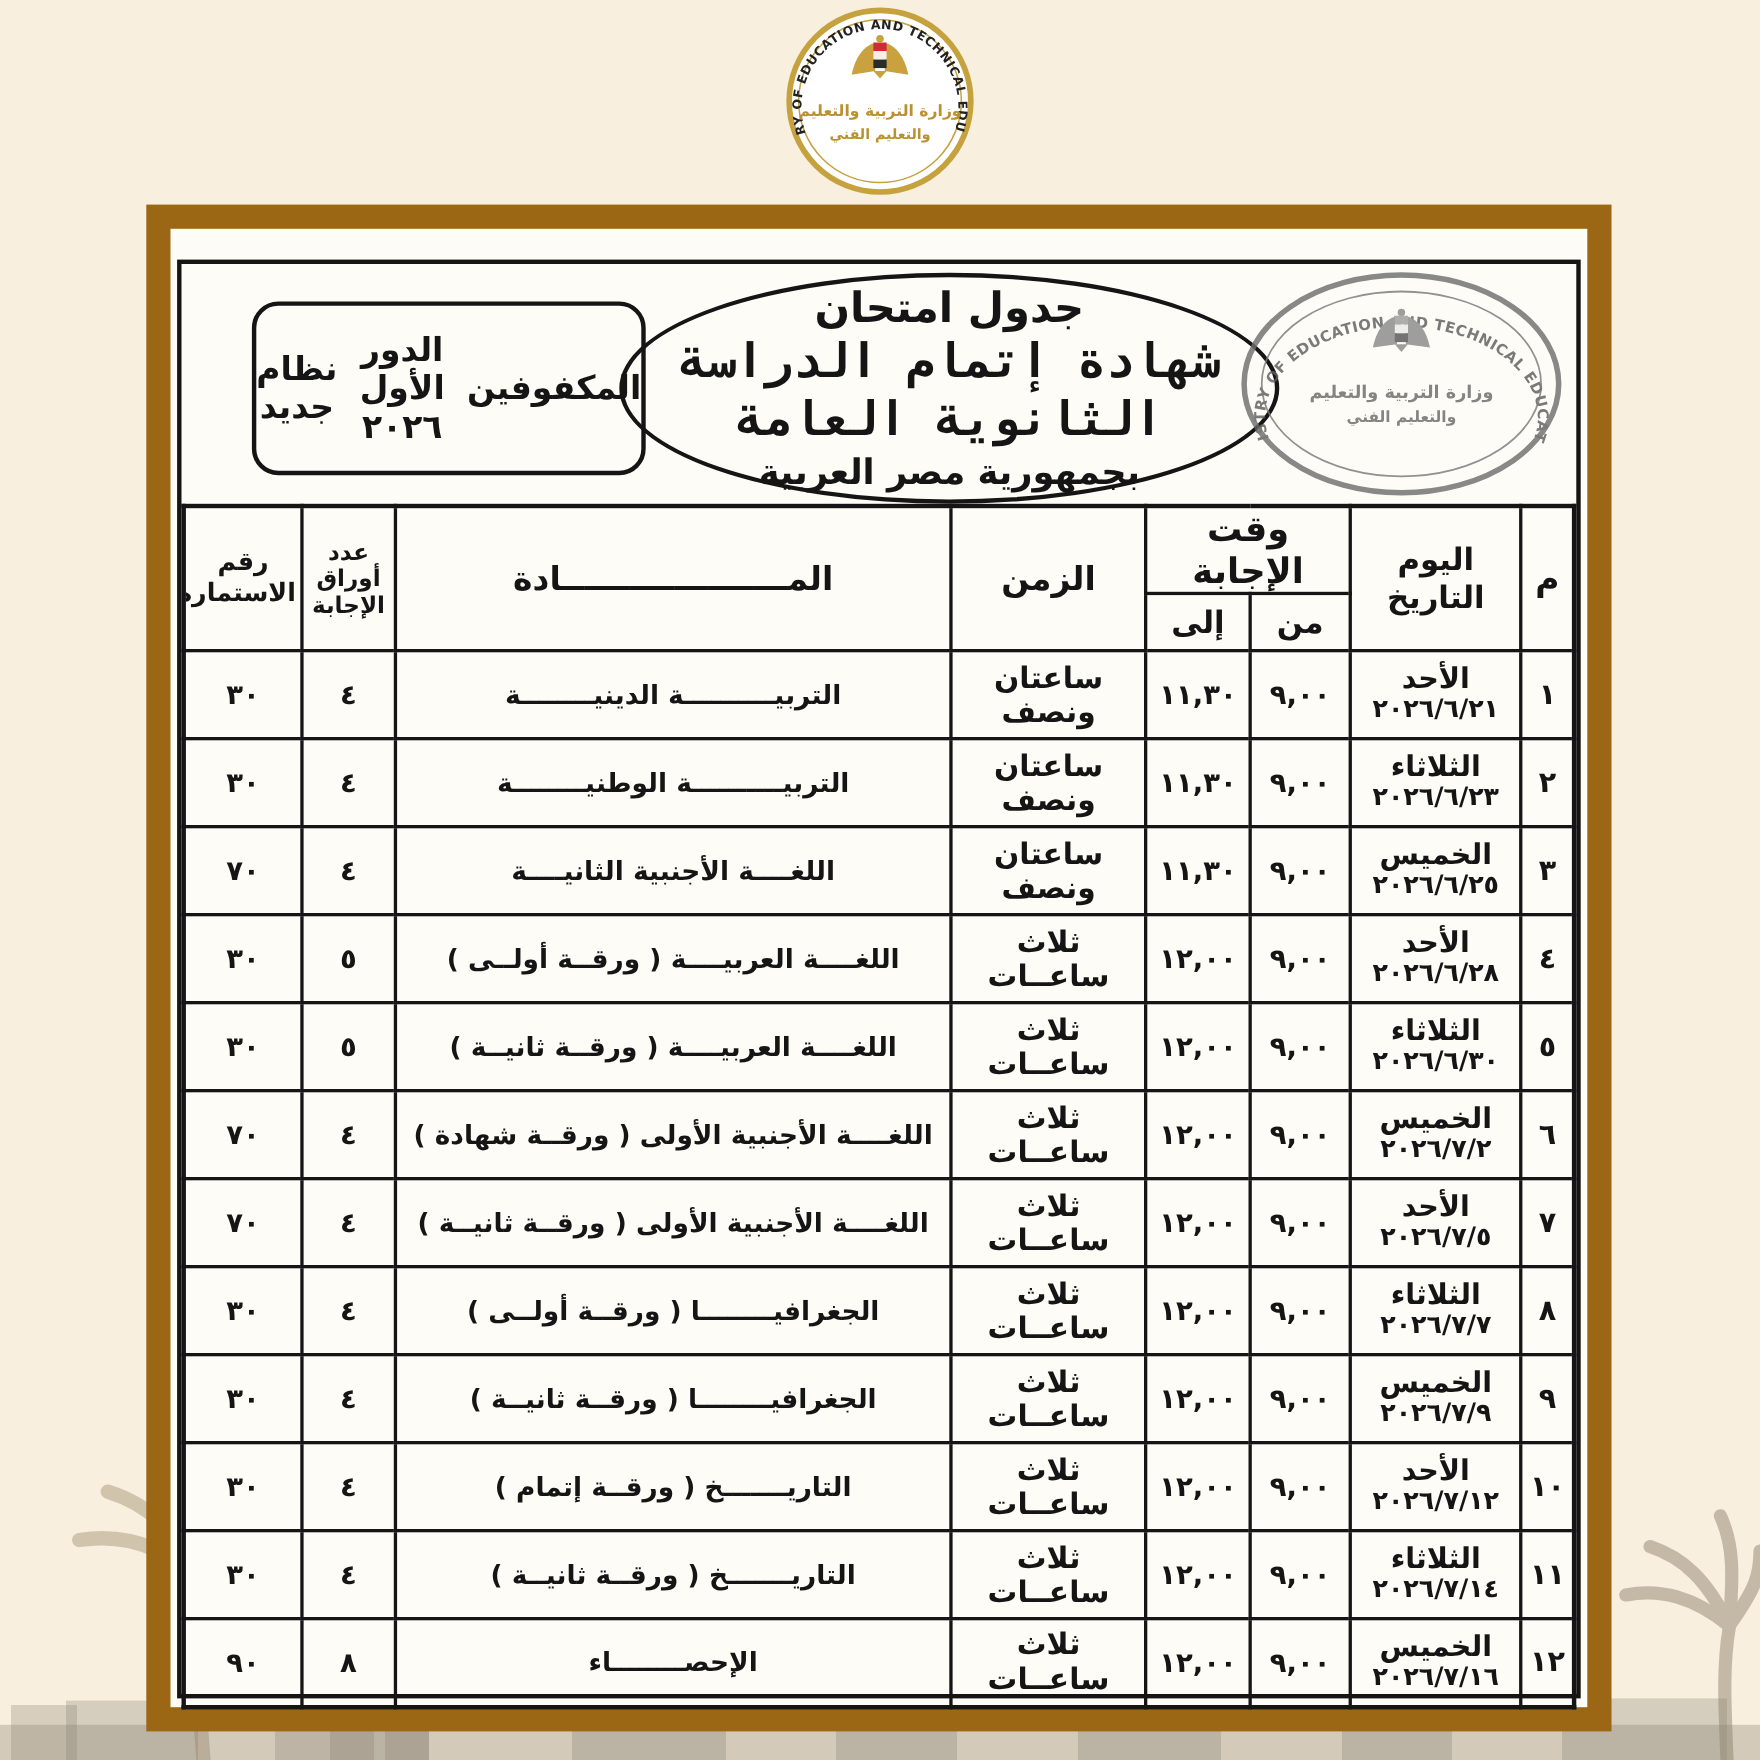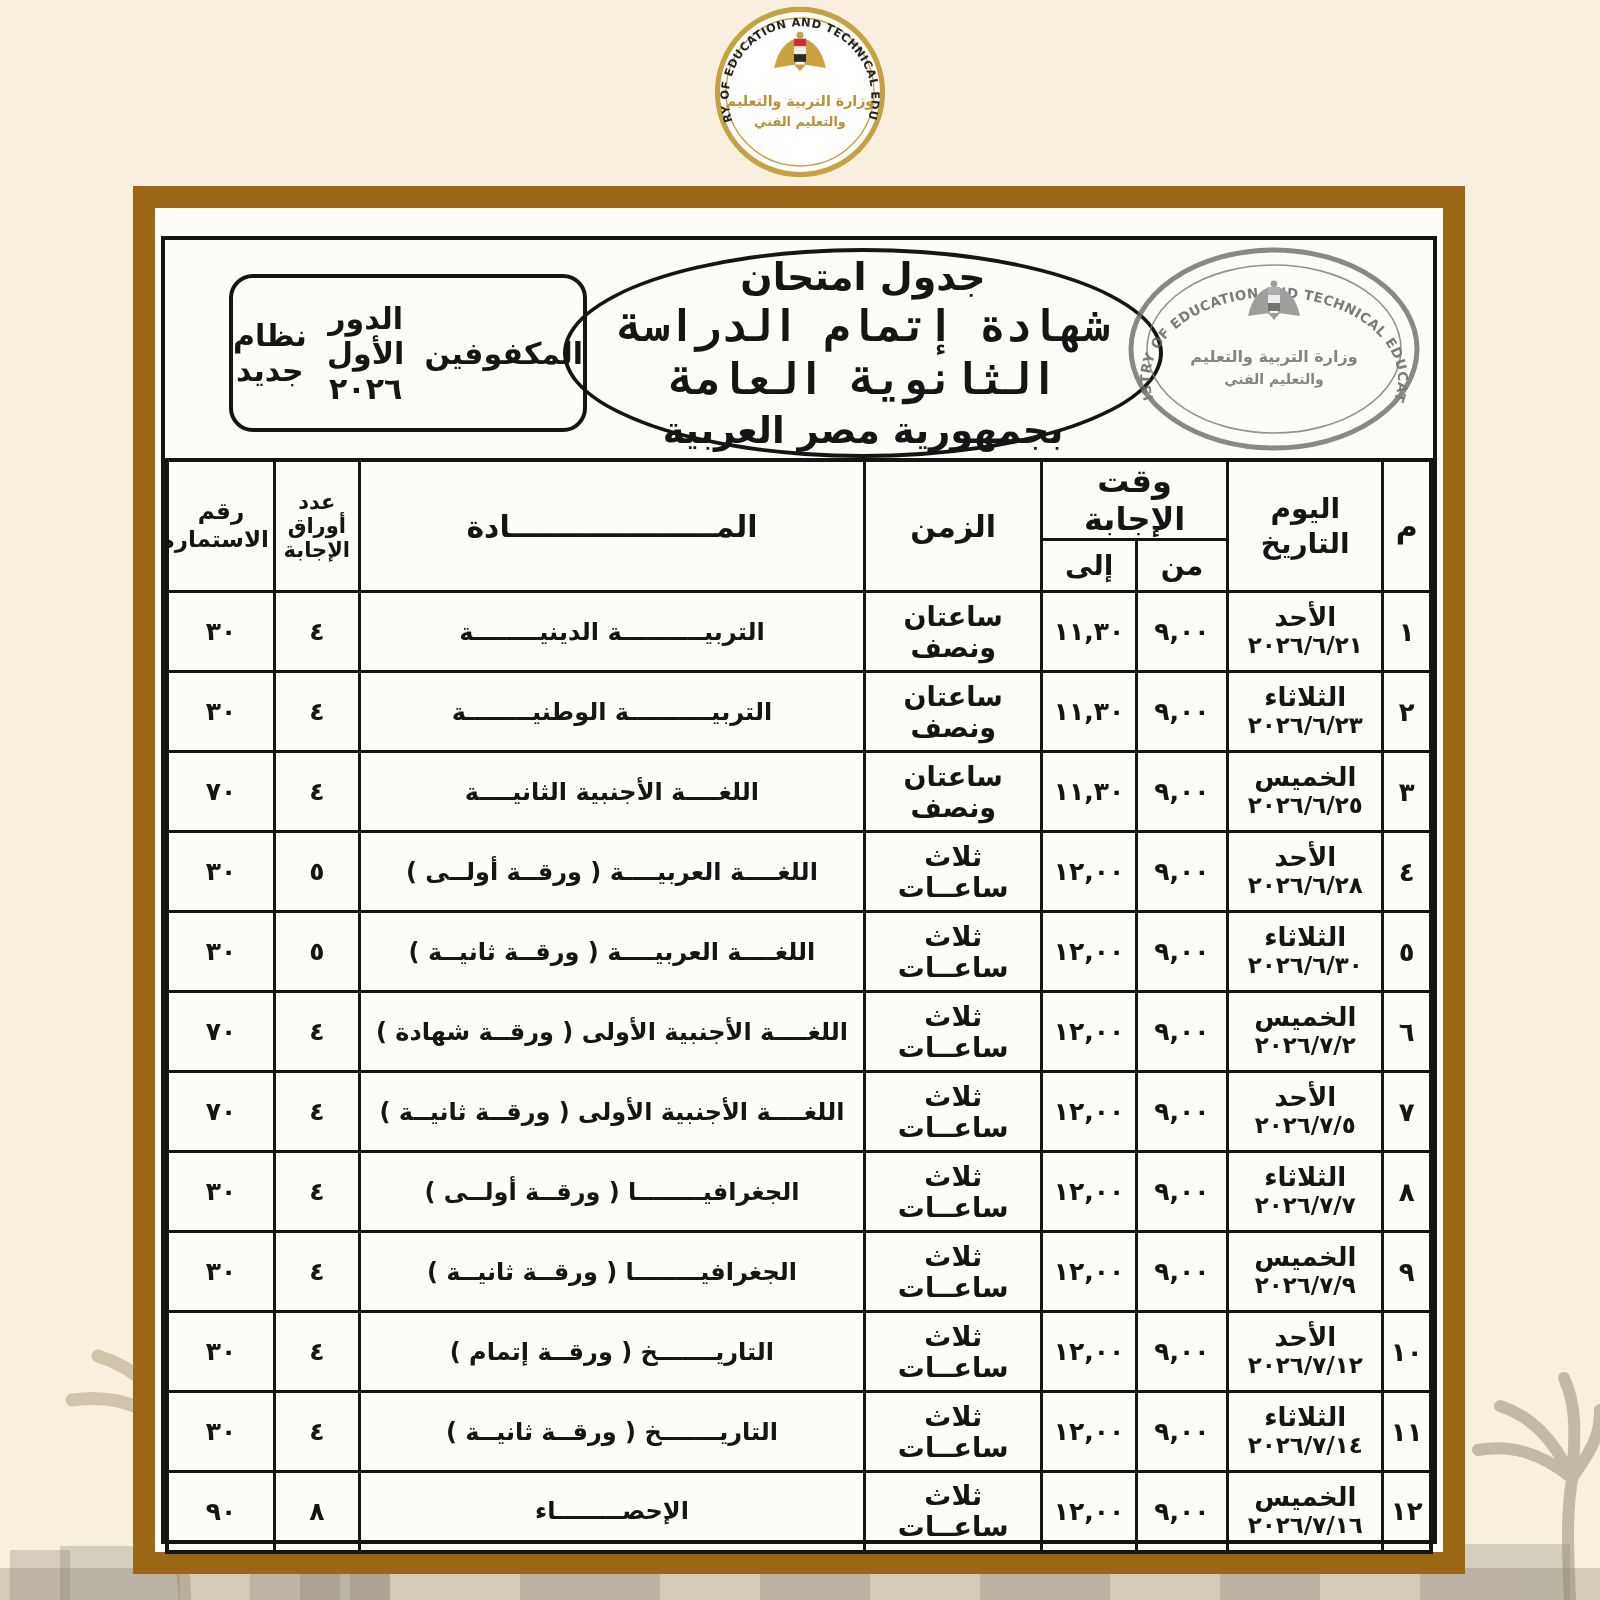--- a/index.html
+++ b/index.html
@@ -34,21 +34,21 @@
     gap:4px;font-weight:bold;font-size:30px;color:#151515;direction:rtl;text-align:center;margin-left:48px;
   }
   .title-oval{
     position:absolute;left:398px;top:8px;width:592px;height:202px;
     border:4px solid #151515;border-radius:50%;
     display:flex;flex-direction:column;justify-content:center;align-items:center;
     gap:2px;font-weight:bold;color:#151515;direction:rtl;text-align:center;
   }
   .title-oval .t1{font-size:38px;}
   .title-oval .t2{font-size:43px;font-family:Liberation Mono, monospace;}
-  .title-oval .t3{font-size:37px;}
+  .title-oval .t3{font-size:32px;}
   .stamp{position:absolute;right:8px;top:2px;width:302px;height:214px;opacity:.82;}
   
   table.schedule{
     width:100%;height:1082px;border-collapse:collapse;table-layout:fixed;
     direction:rtl;color:#151515;
   }
   table.schedule th,table.schedule td{
     border:3px solid #151515;text-align:center;vertical-align:middle;
     padding:0 4px;font-weight:bold;overflow:hidden;
   }

